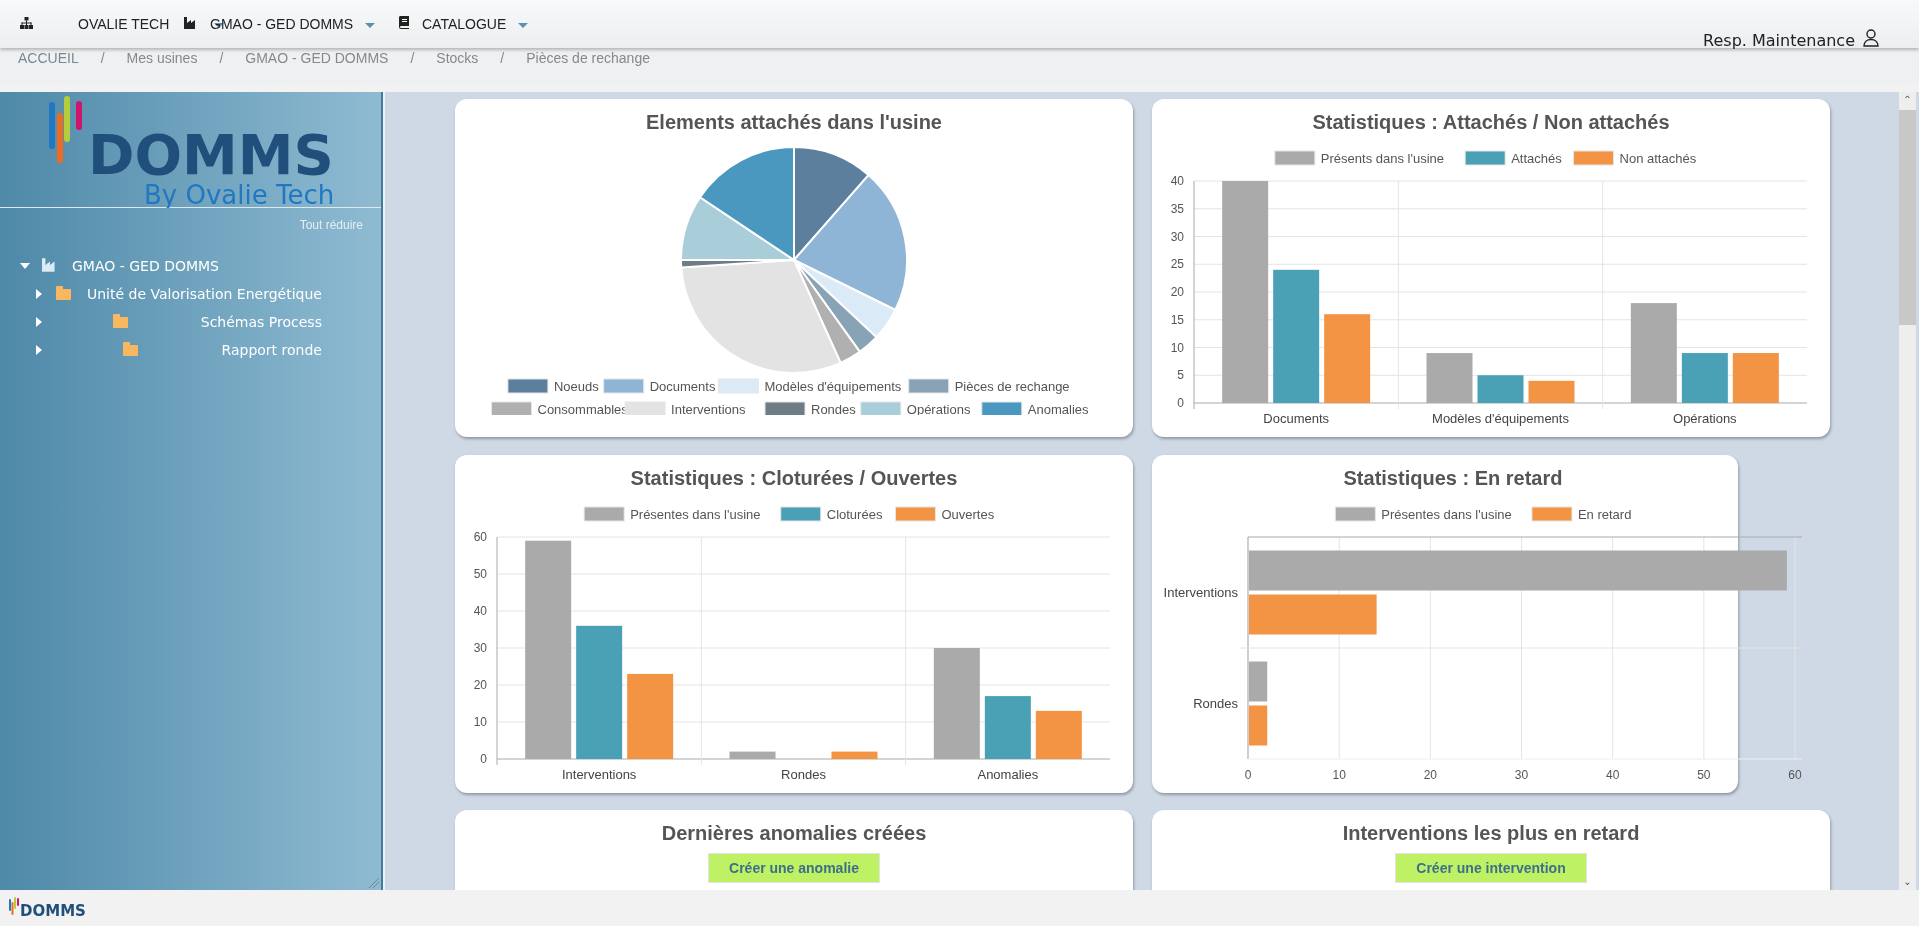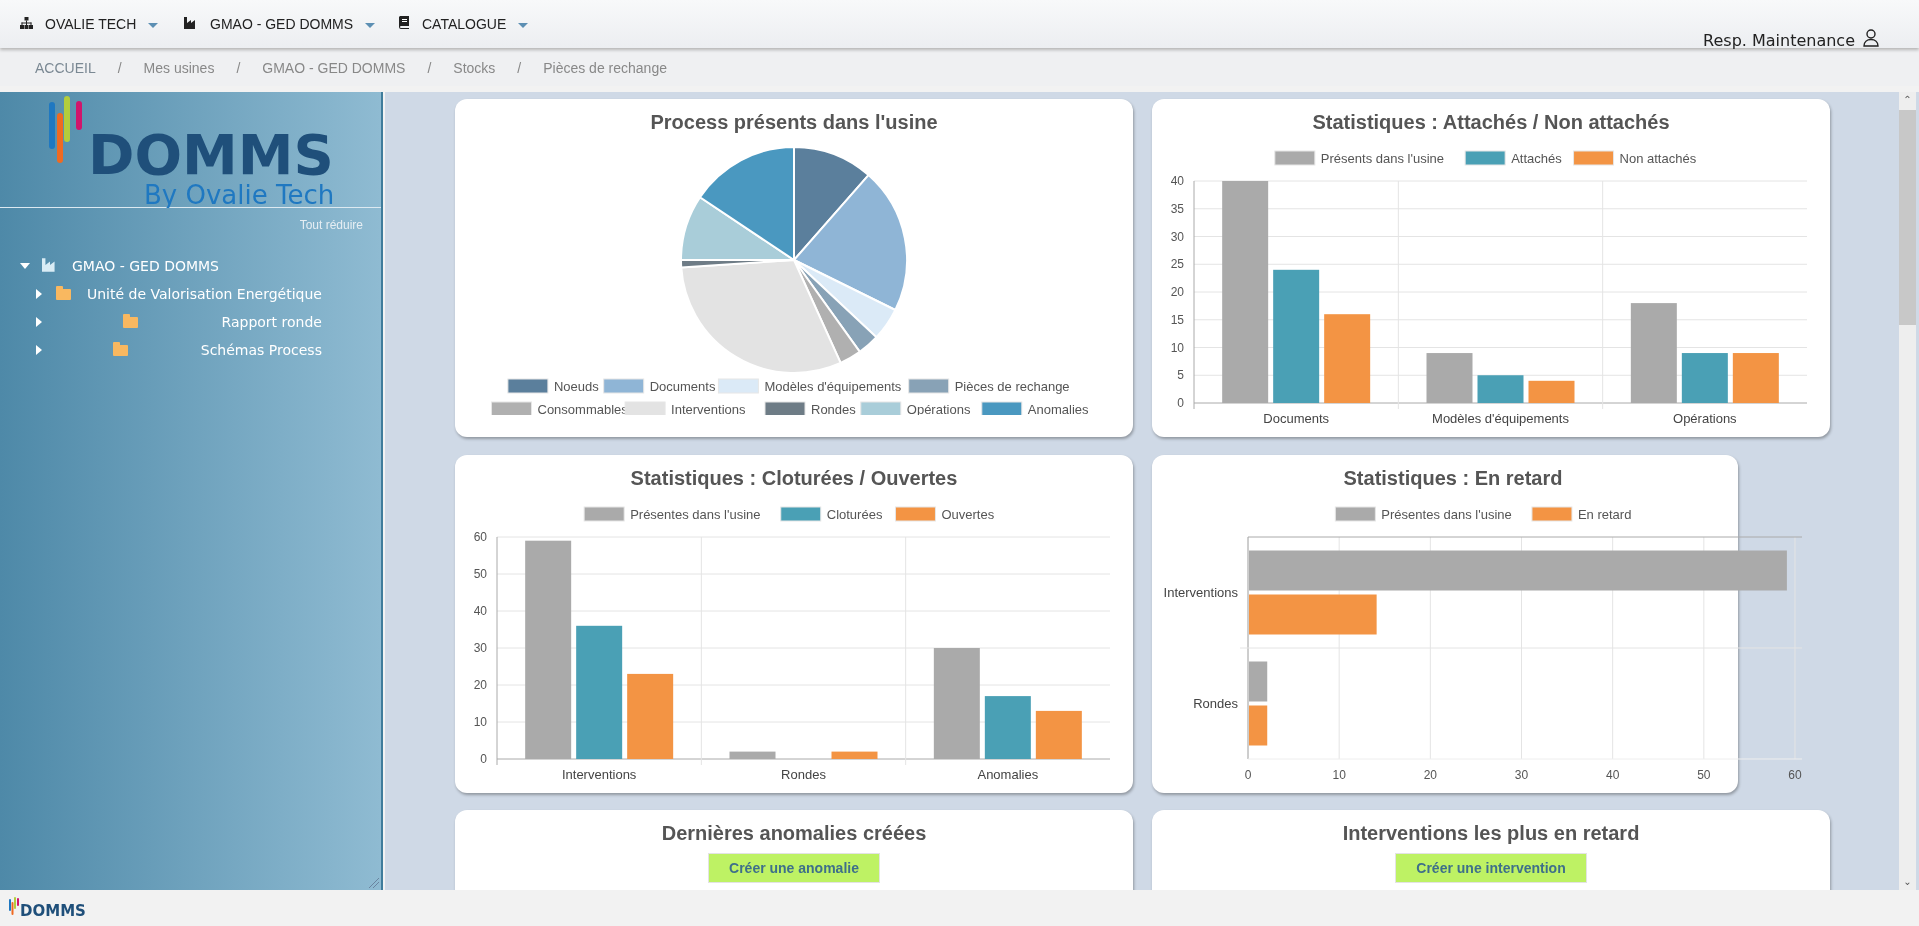--- a/index.html
+++ b/index.html
@@ -3,21 +3,21 @@
 <meta charset="utf-8">
 <style>
   * { box-sizing: border-box; margin: 0; padding: 0; }
   html, body { width: 1919px; height: 926px; overflow: hidden; background: #f2f2f2; font-family: "Liberation Sans", sans-serif; }
   .topbar { position: absolute; left: 0; top: 0; width: 1919px; height: 48px; background: linear-gradient(#f8f9fa, #eceef1); box-shadow: 0 2px 3px rgba(0,0,0,0.25); z-index: 5; }
   .menu { position: absolute; top: 0; height: 48px; display: flex; align-items: center; font-size: 14px; color: #222; }
   .menu .ic { font-size: 13px; margin-right: 12px; color: #222; }
   .menu .caret { width: 0; height: 0; border-left: 5px solid transparent; border-right: 5px solid transparent; border-top: 5px solid #5c8fb3; margin-left: 12px; margin-top: 2px; }
   .user { position: absolute; right: 40px; top: 16px; height: 48px; display: flex; align-items: center; font-size: 16px; color: #222; font-family: "DejaVu Sans", sans-serif; }
   .user svg { margin-left: 8px; }
-  .crumbs { position: absolute; top: 50px; left: 0; width: 1919px; height: 36px; background: #eff0f2; display: flex; align-items: center; padding-left: 35px; font-size: 14px; color: #888; z-index: 4; }
+  .crumbs { position: absolute; top: 50px; left: 0; width: 1919px; height: 36px; background: #eff0f2; display: flex; padding-left: 18px; font-size: 14px; color: #888; z-index: 4; }
   .crumbs .sep { margin: 0 22px; color: #888; }
   .crumbs .first { color: #7a8893; }
   .sidebar { position: absolute; left: 0; top: 92px; width: 383px; height: 798px; background: linear-gradient(90deg, #4e89a8 0%, #8fbbd2 100%); border-right: 2px solid #3f7c9b; }
   .logo-area { height: 116px; border-bottom: 1px solid #dce9f1; position: relative; }
   .collapse-all { position: absolute; right: 18px; top: 126px; font-size: 12px; color: #e6eef3; }
   .tree { position: absolute; top: 160px; left: 20px; color: #fff; font-family: "DejaVu Sans", sans-serif; font-size: 14px; }
   .tree-row { display: flex; align-items: center; height: 28px; }
   .tree-row.child { margin-left: 16px; justify-content: space-between; }
   .tri-down { width:0;height:0;border-left:5px solid transparent;border-right:5px solid transparent;border-top:6px solid #fff; margin-right: 12px; }
   .tri-right { width:0;height:0;border-top:5px solid transparent;border-bottom:5px solid transparent;border-left:6px solid #fff; margin-right: 14px; }
@@ -32,21 +32,21 @@
   .scrollbar { position: absolute; left: 1897px; top: 92px; width: 22px; height: 798px; background: #cfd9e6; }
   .sb-track { position: absolute; left: 2px; top: 0; width: 17px; height: 798px; background: #eee; }
   .sb-thumb { position: absolute; left: 2px; top: 18px; width: 17px; height: 215px; background: #c8c8c8; }
   .sb-arrow { position: absolute; left: 2px; width: 17px; height: 16px; font-size: 10px; color: #555; text-align: center; line-height: 16px; }
   .footer { position: absolute; left: 0; top: 890px; width: 1919px; height: 36px; background: #f2f2f2; }
 </style>
 </head>
 <body>
 
 <div class="topbar">
-  <div class="menu" style="left:20px;">
+  <div class="menu" style="left:20px;gap:33px;">
     <span class="ic">
       <svg width="13" height="12" viewBox="0 0 13 12">
           <rect x="4.5" y="0" width="4" height="3.5" fill="#222"></rect>
           <rect x="6" y="3.5" width="1" height="2.5" fill="#222"></rect>
           <rect x="1.5" y="5.5" width="10" height="1" fill="#222"></rect>
           <rect x="1.5" y="5.5" width="1" height="2.5" fill="#222"></rect>
           <rect x="6" y="5.5" width="1" height="2.5" fill="#222"></rect>
           <rect x="10.5" y="5.5" width="1" height="2.5" fill="#222"></rect>
           <rect x="0" y="8" width="4" height="4" fill="#222"></rect>
           <rect x="4.5" y="8" width="4" height="4" fill="#222"></rect>
@@ -122,35 +122,35 @@
       <span>GMAO - GED DOMMS</span>
     </div>
     <div class="tree-row child">
       <span class="tri-right"></span>
       <span class="folder"></span>
       <span>Unité de Valorisation Energétique</span>
     </div>
     <div class="tree-row child">
       <span class="tri-right"></span>
       <span class="folder"></span>
-      <span>Rapport ronde</span>
+      <span>Schémas Process</span>
     </div>
     <div class="tree-row child">
       <span class="tri-right"></span>
       <span class="folder"></span>
-      <span>Schémas Process</span>
+      <span>Rapport ronde</span>
     </div>
   </div>
   <div class="resize"></div>
 </div>
 
 <div class="main">
 
   <div class="card" style="left:70px;top:7px;width:678px;height:338px;">
-    <div class="card-title">Process présents dans l'usine</div>
+    <div class="card-title">Elements attachés dans l'usine</div>
     <svg id="pie" width="678" height="280" style="position:absolute;left:0;top:36px;">
         <path d="M339,125 L339,12 A113,113 0 0 1 413.50607710630777,40.04210175487556 Z" fill="#5b7f9c" stroke="#fff" stroke-width="2"></path>
         <path d="M339,125 L413.50607710630777,40.04210175487556 A113,113 0 0 1 440.3466197931938,174.97862199474713 Z" fill="#8fb5d6" stroke="#fff" stroke-width="2"></path>
         <path d="M339,125 L440.3466197931938,174.97862199474713 A113,113 0 0 1 421.4746402148554,202.24593012858446 Z" fill="#dbeaf7" stroke="#fff" stroke-width="2"></path>
         <path d="M339,125 L421.4746402148554,202.24593012858446 A113,113 0 0 1 404.8199797460617,216.8516753588525 Z" fill="#88a2b6" stroke="#fff" stroke-width="2"></path>
         <path d="M339,125 L404.8199797460617,216.8516753588525 A113,113 0 0 1 385.6358943678966,227.92761221609288 Z" fill="#b0b0b0" stroke="#fff" stroke-width="2"></path>
         <path d="M339,125 L385.6358943678966,227.92761221609288 A113,113 0 0 1 226.2419416740378,132.39055360300617 Z" fill="#e3e3e3" stroke="#fff" stroke-width="2"></path>
         <path d="M339,125 L226.2419416740378,132.39055360300617 A113,113 0 0 1 226,125.00000000000001 Z" fill="#6e7c86" stroke="#fff" stroke-width="2"></path>
         <path d="M339,125 L226,125.00000000000001 A113,113 0 0 1 245.04393380981236,62.220563668784976 Z" fill="#a9cdd9" stroke="#fff" stroke-width="2"></path>
         <path d="M339,125 L245.04393380981236,62.220563668784976 A113,113 0 0 1 339,12 Z" fill="#4a98c0" stroke="#fff" stroke-width="2"></path>

